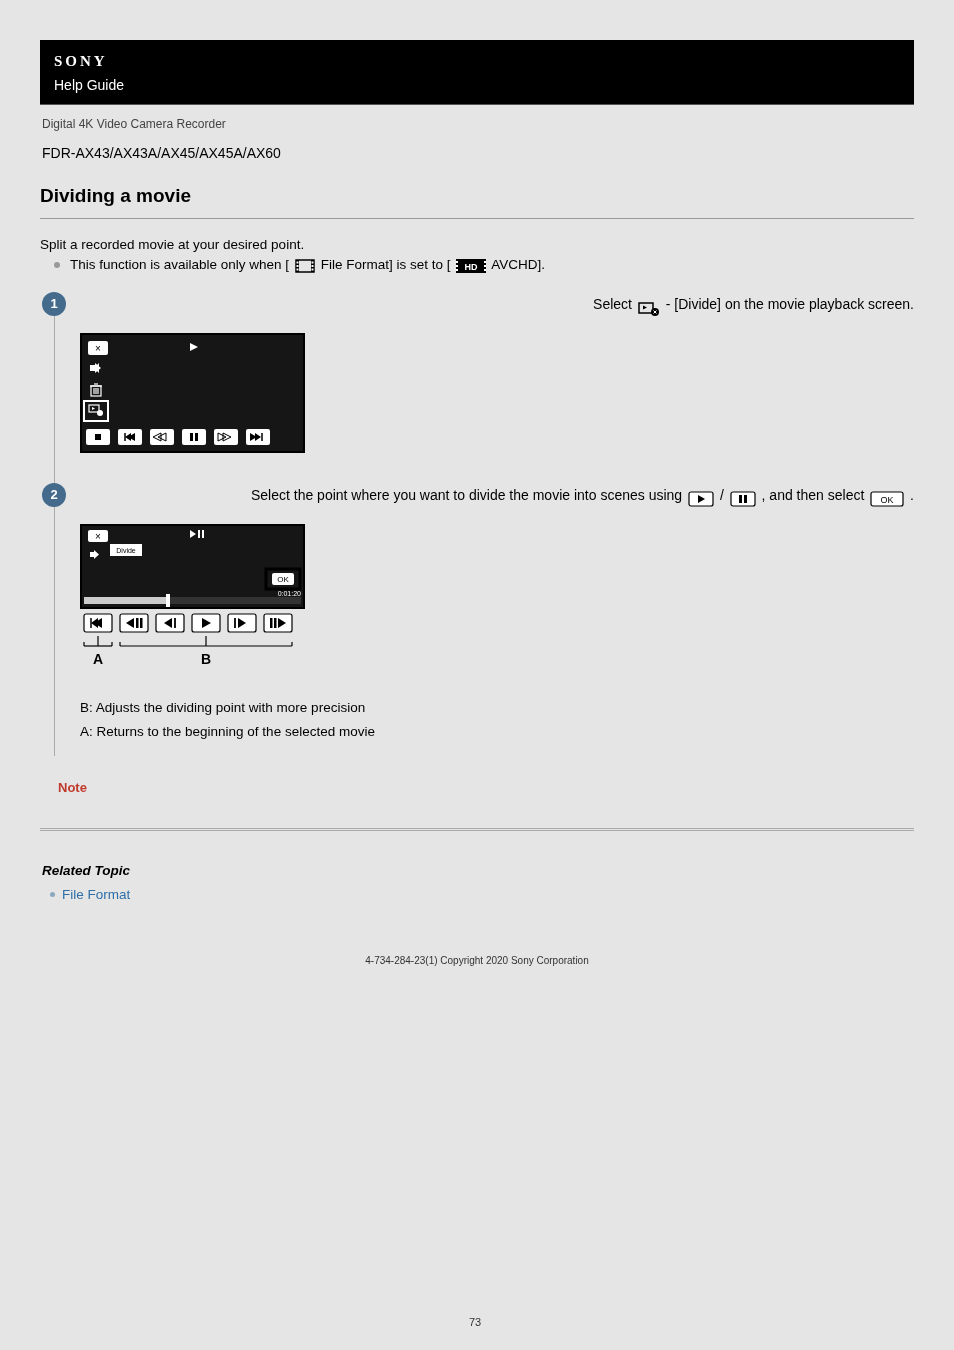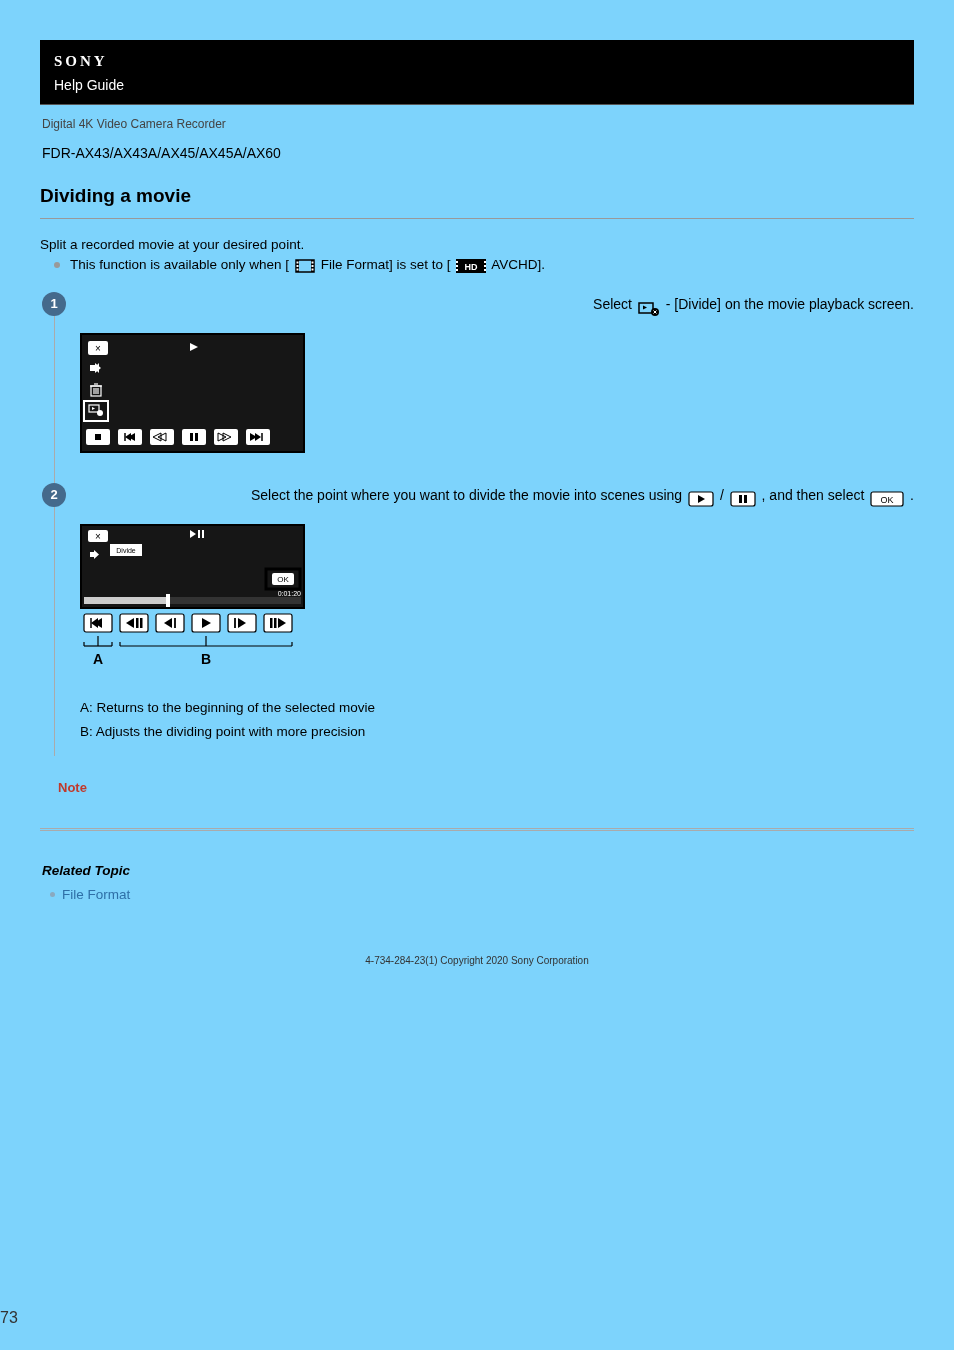--- a/index.html
+++ b/index.html
@@ -7,21 +7,21 @@
     margin: 0;
     font-family: Arial, Helvetica, sans-serif;
     background: #fff;
     color: #000;
     font-size: 13.5px;
     line-height: 1.5;
   }
   .page {
     width: 954px;
     min-height: 1350px;
-    background: #7dd3fc;
+    background: #e5e5e5;
     padding: 40px 40px 20px 40px;
     position: relative;
   }
   .header-bar {
     background: #000;
     color: #fff;
     padding: 10px 14px 8px 14px;
     border-bottom: 1px solid #555;
   }
   .brand {
@@ -175,21 +175,22 @@
   .copyright {
     text-align: center;
     font-size: 10px;
     color: #333;
     margin-top: 48px;
   }
   .page-num {
     position: absolute;
     bottom: 20px;
     left: 0; right: 4px;
-    font-size: 16px;
+    text-align: center;
+    font-size: 11px;
     color: #333;
   }
   .inline-icon { display: inline-block; vertical-align: -4px; margin: 0 2px; }
   .inline-icon-svg { display: inline-block; }
 </style>
 </head>
 <body>
 <div class="page">
 
 <div class="header-bar">
@@ -417,22 +418,22 @@
 
         <line x1="126" y1="112" x2="126" y2="122" stroke="#000" stroke-width="1.2"></line>
         <line x1="40" y1="122" x2="212" y2="122" stroke="#000" stroke-width="1.2"></line>
         <line x1="40" y1="118" x2="40" y2="122" stroke="#000" stroke-width="1.2"></line>
         <line x1="212" y1="118" x2="212" y2="122" stroke="#000" stroke-width="1.2"></line>
         <text x="126" y="140" font-family="Arial" font-weight="bold" font-size="14" text-anchor="middle">B</text>
       </svg>
     </div>
 
     <div class="step-desc" style="margin-top:14px;">
+      <p>B: Adjusts the dividing point with more precision</p>
       <p>A: Returns to the beginning of the selected movie</p>
-      <p>B: Adjusts the dividing point with more precision</p>
     </div>
   </div>
 </div>
 
 <div class="note-block">
   <div class="note-title">Note</div>
 </div>
 
 <div class="hr-double"></div>
 

